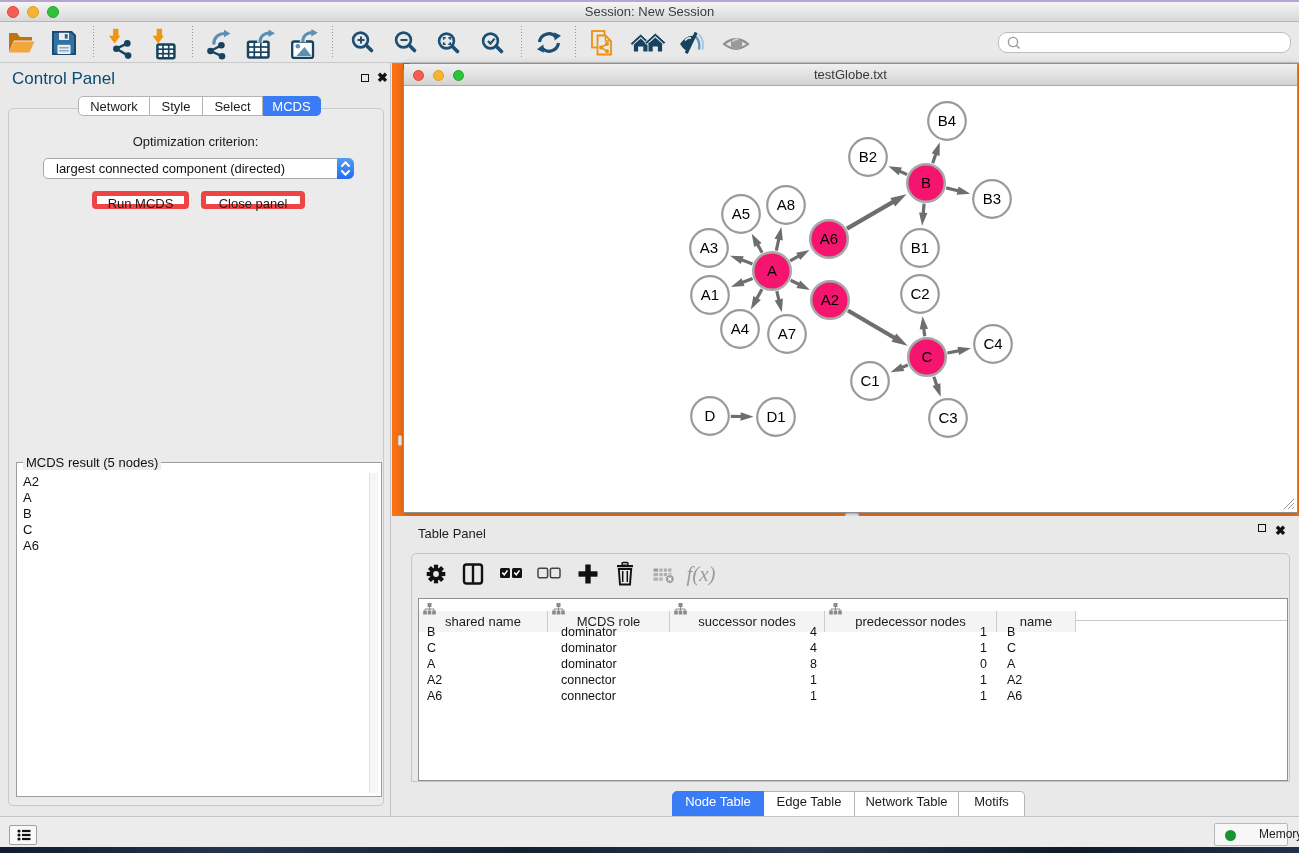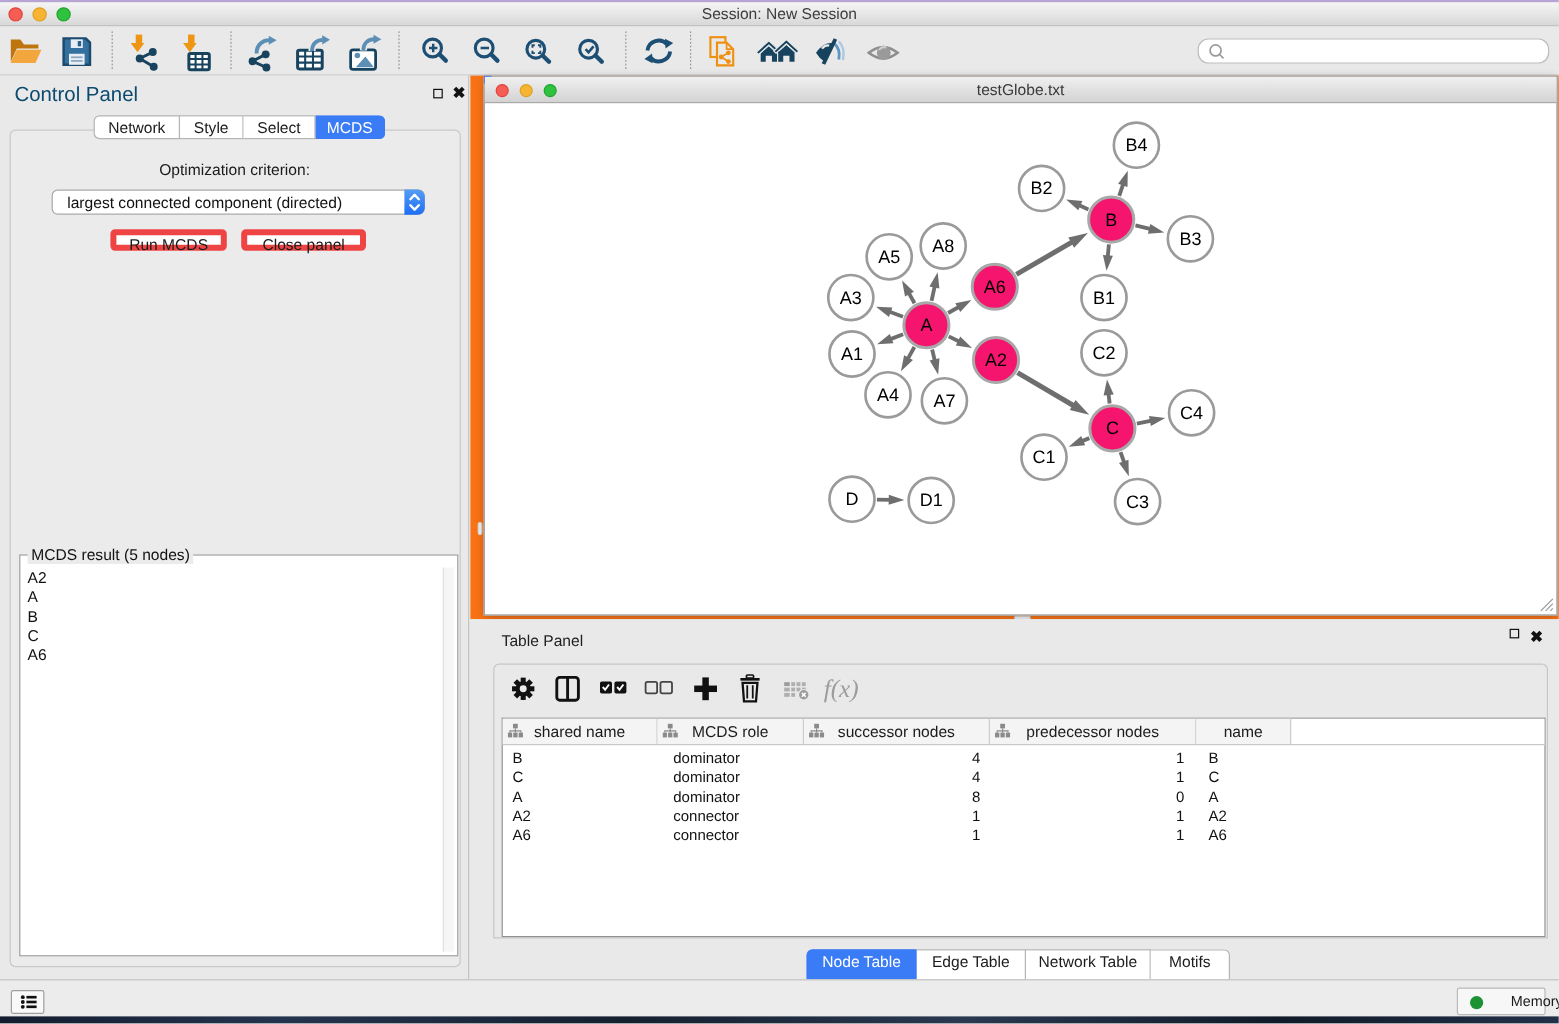--- a/index.html
+++ b/index.html
@@ -67,21 +67,21 @@
 #tl2-y { left:29px; background:#f6b432; border:0.5px solid #dfa023; }
 #tl2-g { left:49px; background:#2fc23e; border:0.5px solid #22a52f; }
 
 
 #tpanel { left:392px; top:516px; width:907px; height:302px; background:#e9e9e9; }
 #tpanel .ptitle { left:26px; top:10px; font-size:13px; color:#1f1f1f; }
 #tp-box { left:19px; top:37px; width:879px; height:229px; background:#e9e9e9;
   border:1px solid #c6c6c6; border-radius:5px 5px 0 0; }
 #tp-table { left:6px; top:44px; width:870px; height:183px; background:#fff; border:1px solid #8f8f8f; }
 #tp-header { left:0; top:0; height:22px; width:100%; border-bottom:1px solid #c9c9c9; background:#fff; }
-.hcell { top:0; height:21px; border-right:1px solid #cdcdcd; font-size:13px; color:#1b1b1b;
+.hcell { top:12px; height:21px; border-right:1px solid #cdcdcd; font-size:13px; color:#1b1b1b;
   text-align:center; line-height:21px; background:#f4f4f4; }
 .trow { height:16px; font-size:12.5px; color:#111; }
 .tcell { position:absolute; height:16px; line-height:16px; }
 
 
 #bottomtabs { left:280px; top:275px; display:flex; }
 .btab { height:33px; line-height:20px; font-size:13px; color:#1c1c1c; background:#fff;
   border:1px solid #b4b4b4; border-left:none; text-align:center; }
 .btab.first { border-left:1px solid #b4b4b4; border-radius:5px 0 0 5px; }
 .btab.last { border-radius:0 5px 5px 0; }

